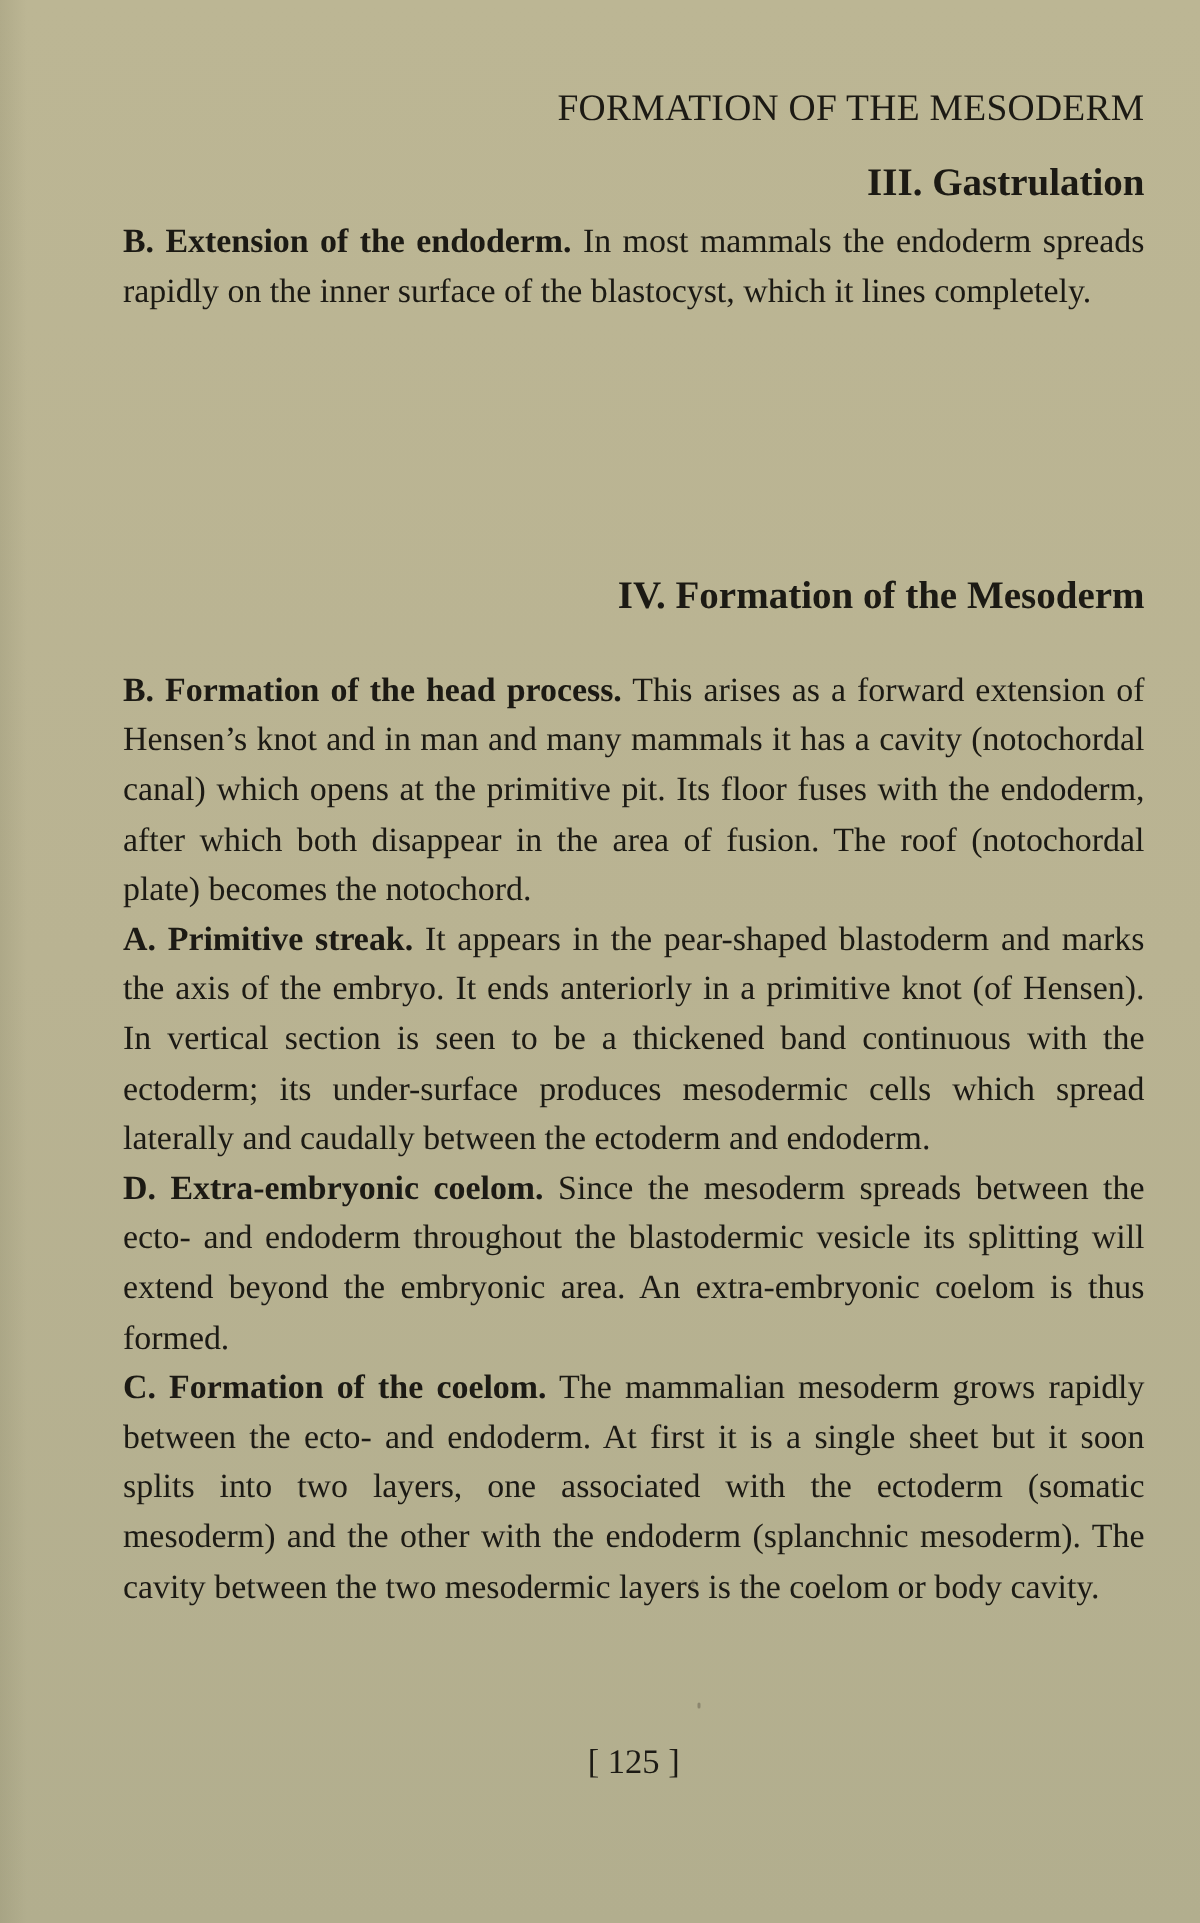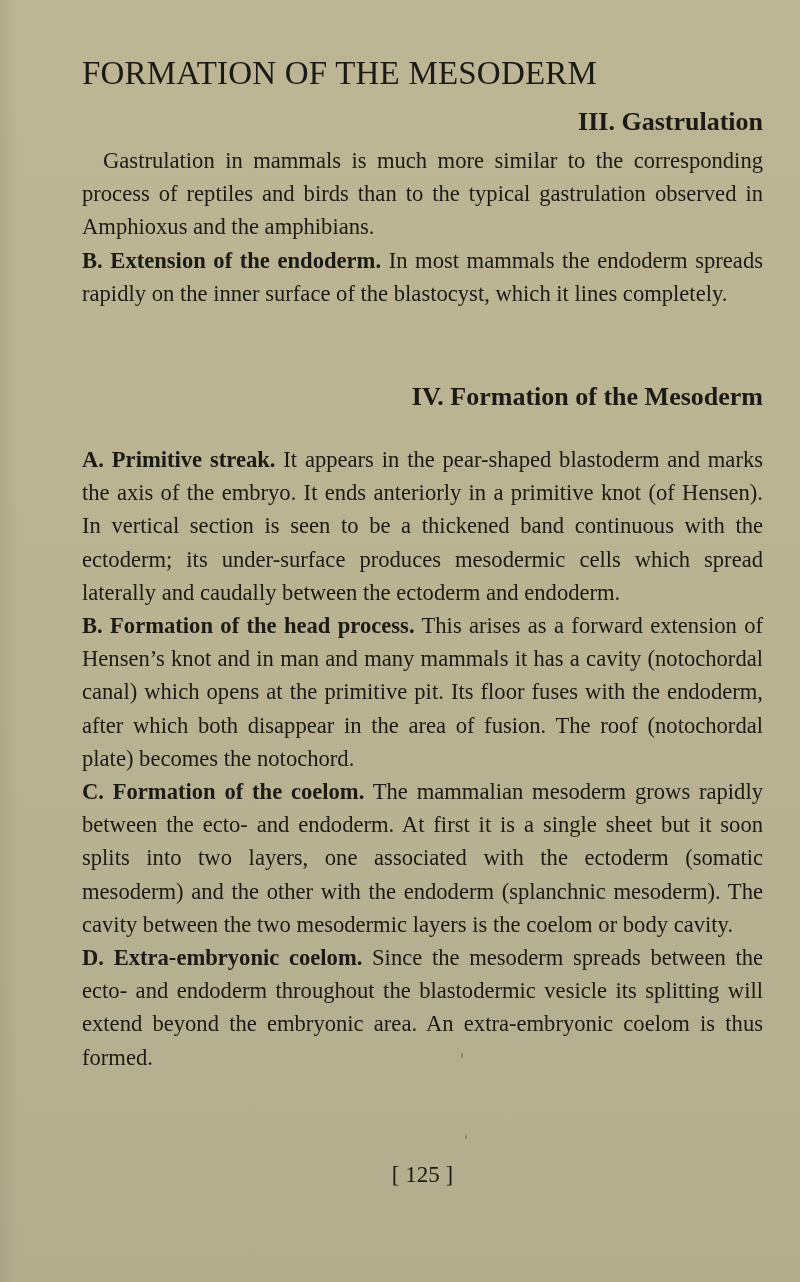--- a/index.html
+++ b/index.html
@@ -22,22 +22,22 @@
       position: absolute;
       left: 82px;
       top: 0;
       width: 681px;
     }
     .running-head {
       position: absolute;
       left: 0;
       width: 681px;
       top: 58px;
-      text-align: left;
-      font-size: 33px;
+      text-align: right;
+      font-size: 25px;
       letter-spacing: 0.2px;
       line-height: 30px;
     }
     .section-title {
       position: absolute;
       left: 0;
       width: 681px;
       text-align: right;
       font-weight: bold;
       font-size: 26px;
@@ -82,30 +82,29 @@
 </head>
 <body>
 
 <div class="page">
 
   <div class="running-head">FORMATION OF THE MESODERM</div>
 
   <div class="section-title" style="top:106px;">III. Gastrulation</div>
 
   <div class="block" style="top:144px;">
-    <p class="indent">Gastrulation in mammals is much more similar to the corresponding process of reptiles and birds than to the typical gastrulation observed in Amphioxus and the amphibians.</p>
     <p><span class="lead">B. Extension of the endoderm.</span><span> In most mammals the endoderm spreads rapidly on the inner surface of the blastocyst, which it lines completely.</span></p>
   </div>
 
   <div class="section-title" style="top:381px;">IV. Formation of the Mesoderm</div>
 
   <div class="block" style="top:443px;">
+    <p><span class="lead">B. Formation of the head process.</span><span> This arises as a forward extension of Hensen’s knot and in man and many mammals it has a cavity (notochordal canal) which opens at the primitive pit. Its floor fuses with the endoderm, after which both disappear in the area of fusion. The roof (notochordal plate) becomes the notochord.</span></p>
     <p><span class="lead">A. Primitive streak.</span><span> It appears in the pear-shaped blastoderm and marks the axis of the embryo. It ends anteriorly in a primitive knot (of Hensen). In vertical section is seen to be a thickened band continuous with the ectoderm; its under-surface produces mesodermic cells which spread laterally and caudally between the ectoderm and endoderm.</span></p>
-    <p><span class="lead">B. Formation of the head process.</span><span> This arises as a forward extension of Hensen’s knot and in man and many mammals it has a cavity (notochordal canal) which opens at the primitive pit. Its floor fuses with the endoderm, after which both disappear in the area of fusion. The roof (notochordal plate) becomes the notochord.</span></p>
+    <p><span class="lead">D. Extra-embryonic coelom.</span><span> Since the mesoderm spreads between the ecto- and endoderm throughout the blastodermic vesicle its splitting will extend beyond the embryonic area. An extra-embryonic coelom is thus formed.</span></p>
     <p><span class="lead">C. Formation of the coelom.</span><span> The mammalian mesoderm grows rapidly between the ecto- and endoderm. At first it is a single sheet but it soon splits into two layers, one associated with the ectoderm (somatic mesoderm) and the other with the endoderm (splanchnic mesoderm). The cavity between the two mesodermic layers is the coelom or body cavity.</span></p>
-    <p><span class="lead">D. Extra-embryonic coelom.</span><span> Since the mesoderm spreads between the ecto- and endoderm throughout the blastodermic vesicle its splitting will extend beyond the embryonic area. An extra-embryonic coelom is thus formed.</span></p>
   </div>
 
   <div class="folio">[ 125 ]</div>
 </div>
 
 <div class="speck" style="left:461px; top:1053px;"></div>
 <div class="speck" style="left:465px; top:1135px; height:4px;"></div>
 
 </body></html>

